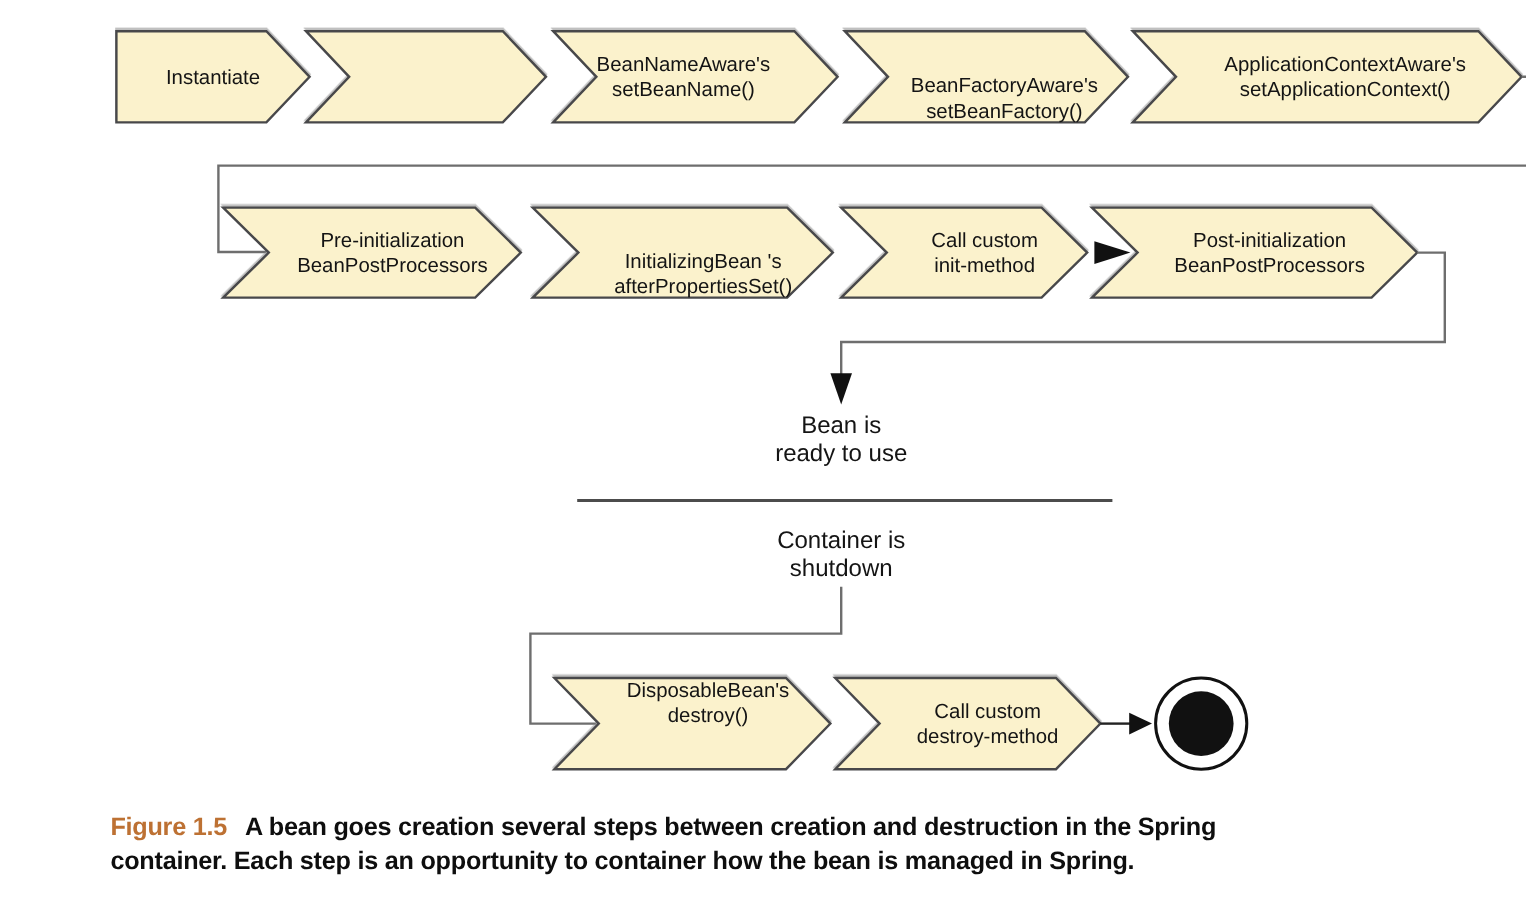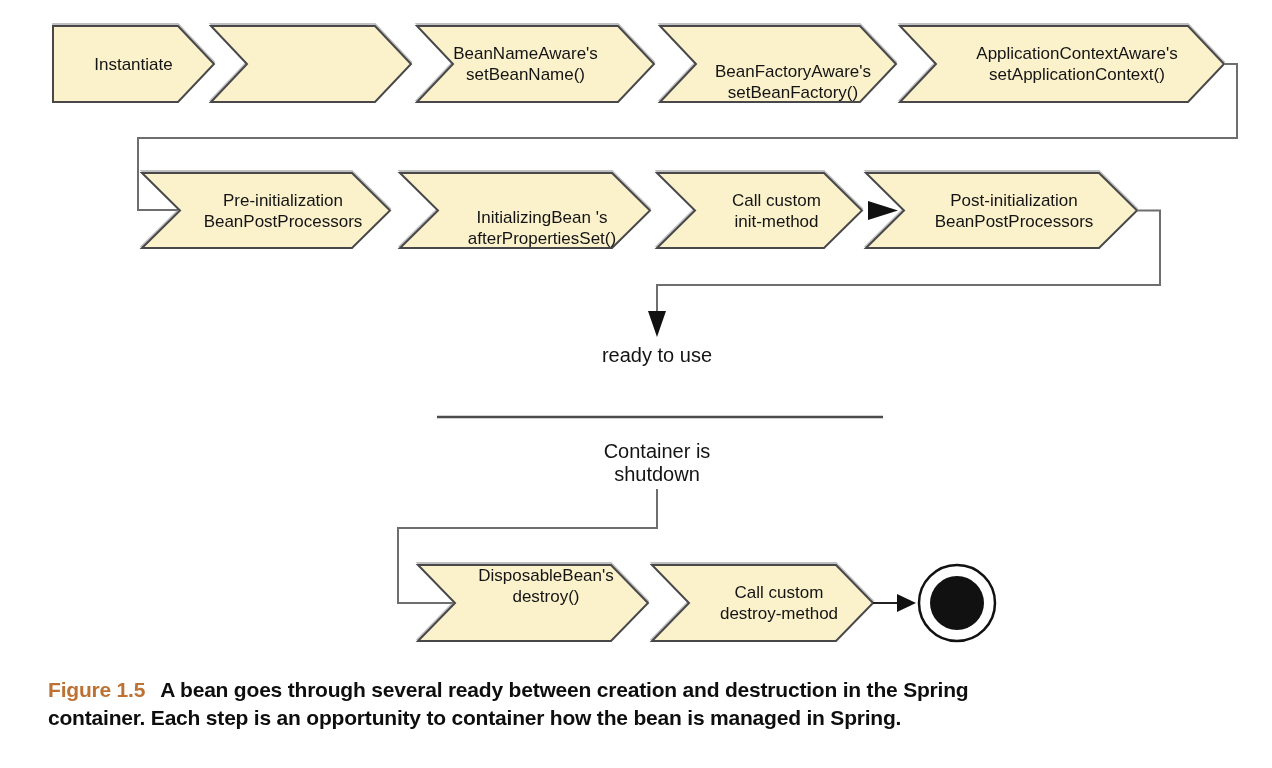--- a/index.html
+++ b/index.html
@@ -1,21 +1,21 @@
 <!DOCTYPE html>
 <html style="--chevron-fill: #fbf2cc; --chevron-stroke: #48484a; --connector: #6e6e6e; --arrowhead: #111111; --divider: #4c4c4c; --figure-label: #bd7133; --text: #141414;"><head>
 <meta charset="utf-8">
 <style>
   html,body { margin:0; padding:0; background:#ffffff; }
   body {
     width:1272px; height:768px; position:relative; overflow:hidden;
     font-family:"Liberation Sans", sans-serif;
     color:var(--text,#141414);
   }
-  .stage { position:absolute; inset:0; }
+  .stage { position:absolute; inset:0;margin-left:44px; }
   svg.diagram { position:absolute; left:0; top:0; }
   .chev { fill:var(--chevron-fill,#fbf2cc); stroke:var(--chevron-stroke,#48484a); stroke-width:2; stroke-linejoin:miter;
           filter:drop-shadow(0 -1.5px 0 rgba(140,140,140,.55)); }
   .conn { fill:none; stroke:var(--connector,#6e6e6e); stroke-width:2; }
   .ah   { fill:var(--arrowhead,#111111); stroke:none; }
   .step-label {
     position:absolute; display:flex; flex-direction:column; align-items:center; justify-content:center;
     text-align:center; font-size:17px; line-height:21px; pointer-events:none;
   }
   .state-label {
@@ -89,34 +89,35 @@
   <div class="step-label" style="left:691px;top:173px;width:171px;height:75px">
     <span>Call custom</span>
     <span>init-method</span>
   </div>
   <div class="step-label" style="left:898px;top:173px;width:232px;height:75px">
     <span>Post-initialization</span>
     <span>BeanPostProcessors</span>
   </div>
 
   <div class="state-label" style="left:507px;top:344px">
+    <div>Bean is</div>
     <div>ready to use</div>
   </div>
   <div class="state-label" style="left:507px;top:440px">
     <div>Container is</div>
     <div>shutdown</div>
   </div>
 
   <div class="step-label" style="left:448px;top:548px;width:196px;height:76px">
     <span>DisposableBean's</span>
     <span>destroy()</span>
   </div>
   <div class="step-label" style="left:685px;top:565px;width:188px;height:76px">
     <span>Call custom</span>
     <span>destroy-method</span>
   </div>
 
   <div class="caption">
-    <span class="fig-label">Figure 1.5</span><span>A bean goes through several ready between creation and destruction in the Spring</span><br>
+    <span class="fig-label">Figure 1.5</span><span>A bean goes creation several steps between creation and destruction in the Spring</span><br>
     <span>container. Each step is an opportunity to container how the bean is managed in Spring.</span>
   </div>
 
 </div>
 
 </body></html>

